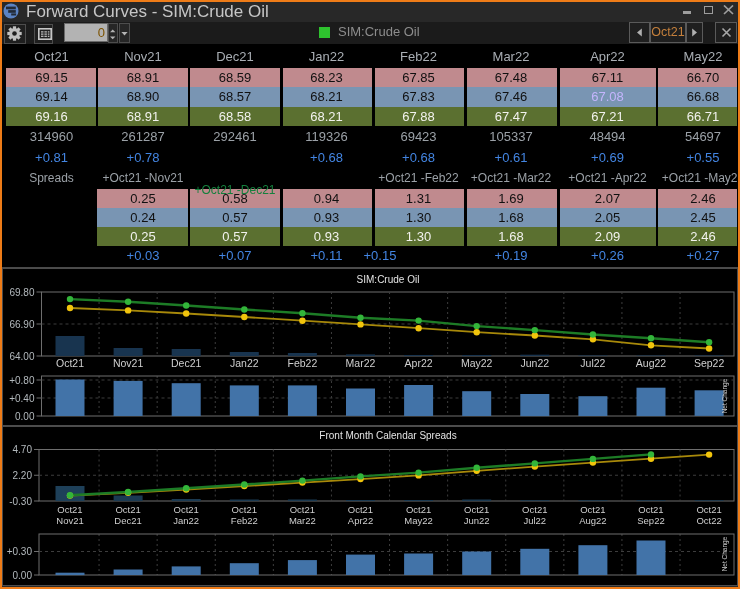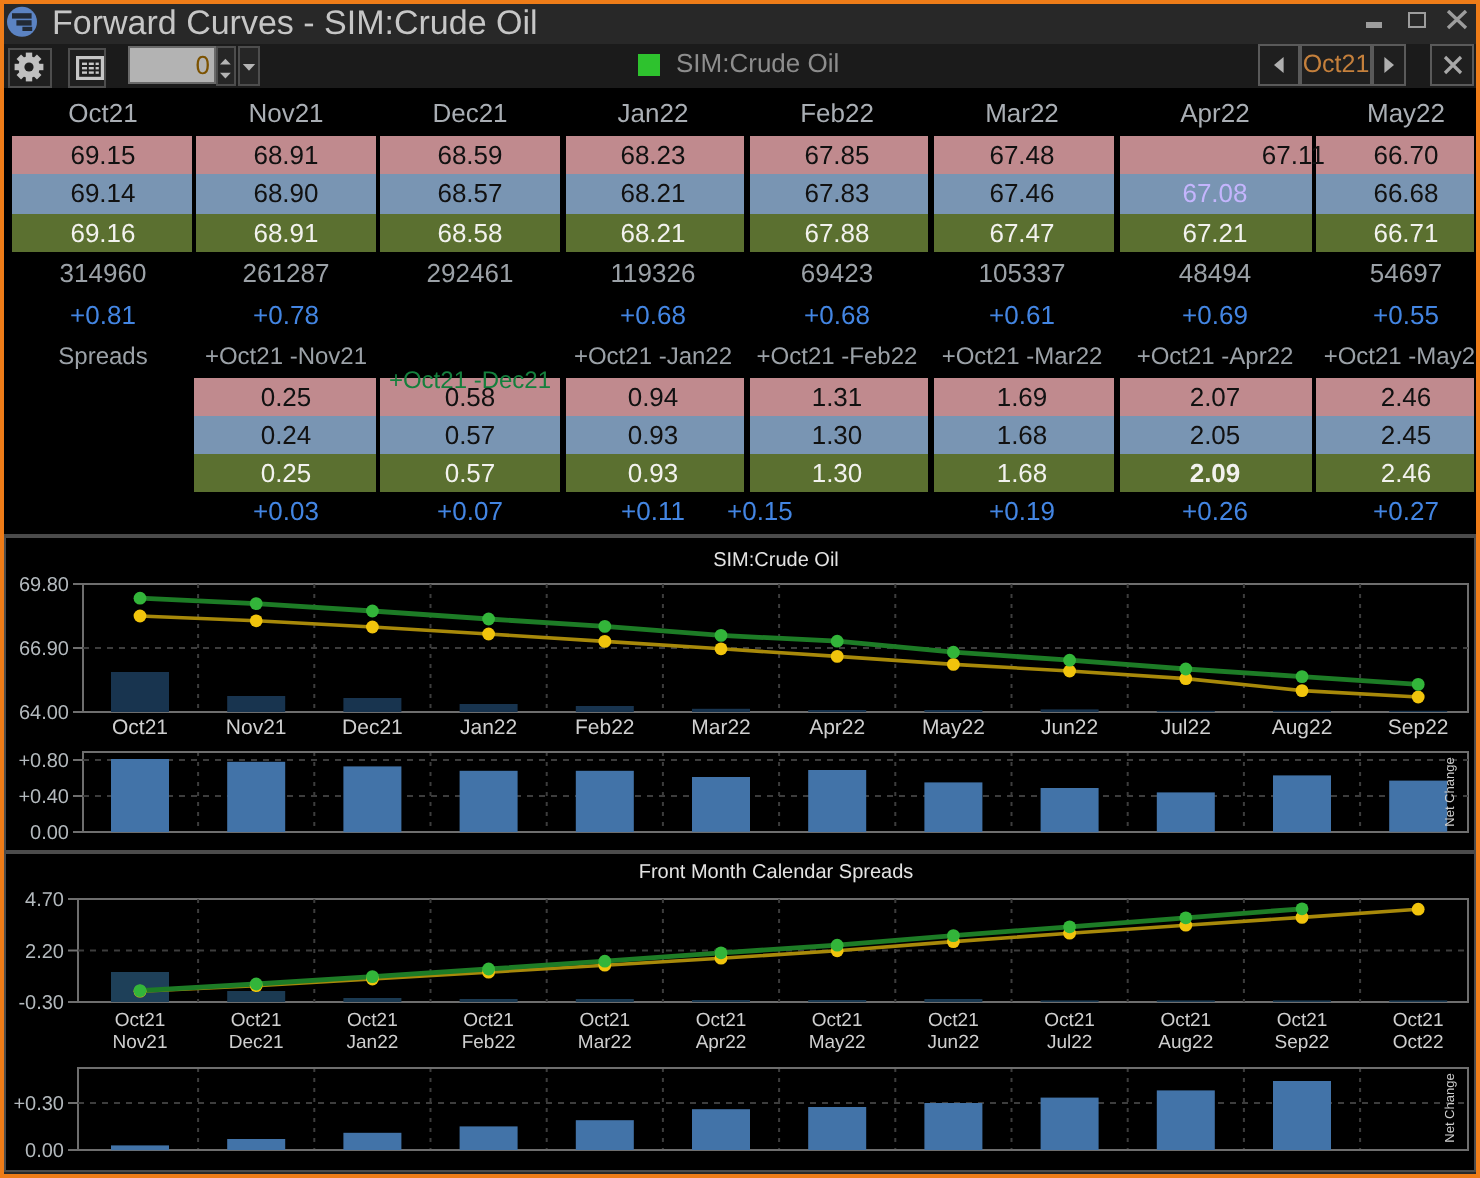--- a/index.html
+++ b/index.html
@@ -127,21 +127,21 @@
 <div style="position:absolute;left:363.5px;top:45px;width:110px;height:23px;line-height:23px;text-align:center;color:#a9aeb4;font-size:13px;font-weight:normal;">Feb22</div>
 <div style="position:absolute;left:456px;top:45px;width:110px;height:23px;line-height:23px;text-align:center;color:#a9aeb4;font-size:13px;font-weight:normal;">Mar22</div>
 <div style="position:absolute;left:552.5px;top:45px;width:110px;height:23px;line-height:23px;text-align:center;color:#a9aeb4;font-size:13px;font-weight:normal;">Apr22</div>
 <div style="position:absolute;left:648px;top:45px;width:110px;height:23px;line-height:23px;text-align:center;color:#a9aeb4;font-size:13px;font-weight:normal;">May22</div>
 <div style="position:absolute;left:-3.5px;top:68px;width:110px;height:19px;line-height:19px;text-align:center;color:#111;font-size:13px;font-weight:normal;">69.15</div>
 <div style="position:absolute;left:88px;top:68px;width:110px;height:19px;line-height:19px;text-align:center;color:#111;font-size:13px;font-weight:normal;">68.91</div>
 <div style="position:absolute;left:180px;top:68px;width:110px;height:19px;line-height:19px;text-align:center;color:#111;font-size:13px;font-weight:normal;">68.59</div>
 <div style="position:absolute;left:271.5px;top:68px;width:110px;height:19px;line-height:19px;text-align:center;color:#111;font-size:13px;font-weight:normal;">68.23</div>
 <div style="position:absolute;left:363.5px;top:68px;width:110px;height:19px;line-height:19px;text-align:center;color:#111;font-size:13px;font-weight:normal;">67.85</div>
 <div style="position:absolute;left:456px;top:68px;width:110px;height:29px;line-height:19px;text-align:center;color:#111;font-size:13px;font-weight:normal;">67.48</div>
-<div style="position:absolute;left:552.5px;top:68px;width:110px;height:19px;line-height:19px;text-align:right;color:#111;font-size:13px;font-weight:normal;">67.11</div>
+<div style="position:absolute;left:552.5px;top:68px;width:110px;height:19px;line-height:19px;text-align:center;color:#111;font-size:13px;font-weight:normal;">67.11</div>
 <div style="position:absolute;left:648px;top:68px;width:110px;height:19px;line-height:19px;text-align:center;color:#111;font-size:13px;font-weight:normal;">66.70</div>
 <div style="position:absolute;left:-3.5px;top:87px;width:110px;height:20px;line-height:20px;text-align:center;color:#111;font-size:13px;font-weight:normal;">69.14</div>
 <div style="position:absolute;left:88px;top:87px;width:110px;height:20px;line-height:20px;text-align:center;color:#111;font-size:13px;font-weight:normal;">68.90</div>
 <div style="position:absolute;left:180px;top:87px;width:110px;height:20px;line-height:20px;text-align:center;color:#111;font-size:13px;font-weight:normal;">68.57</div>
 <div style="position:absolute;left:271.5px;top:87px;width:110px;height:20px;line-height:20px;text-align:center;color:#111;font-size:13px;font-weight:normal;">68.21</div>
 <div style="position:absolute;left:363.5px;top:87px;width:110px;height:20px;line-height:20px;text-align:center;color:#111;font-size:13px;font-weight:normal;">67.83</div>
 <div style="position:absolute;left:456px;top:87px;width:110px;height:20px;line-height:20px;text-align:center;color:#111;font-size:13px;font-weight:normal;">67.46</div>
 <div style="position:absolute;left:552.5px;top:87px;width:110px;height:20px;line-height:20px;text-align:center;color:#c4b5fd;font-size:13px;font-weight:normal;">67.08</div>
 <div style="position:absolute;left:648px;top:87px;width:110px;height:20px;line-height:20px;text-align:center;color:#111;font-size:13px;font-weight:normal;">66.68</div>
 <div style="position:absolute;left:-3.5px;top:107px;width:110px;height:19px;line-height:19px;text-align:center;color:#f2f2ee;font-size:13px;font-weight:normal;">69.16</div>
@@ -163,21 +163,20 @@
 <div style="position:absolute;left:-3.5px;top:147px;width:110px;height:21px;line-height:21px;text-align:center;color:#4385e2;font-size:13px;font-weight:normal;">+0.81</div>
 <div style="position:absolute;left:88px;top:147px;width:110px;height:21px;line-height:21px;text-align:center;color:#4385e2;font-size:13px;font-weight:normal;">+0.78</div>
 <div style="position:absolute;left:271.5px;top:147px;width:110px;height:21px;line-height:21px;text-align:center;color:#4385e2;font-size:13px;font-weight:normal;">+0.68</div>
 <div style="position:absolute;left:363.5px;top:147px;width:110px;height:21px;line-height:21px;text-align:center;color:#4385e2;font-size:13px;font-weight:normal;">+0.68</div>
 <div style="position:absolute;left:456px;top:147px;width:110px;height:21px;line-height:21px;text-align:center;color:#4385e2;font-size:13px;font-weight:normal;">+0.61</div>
 <div style="position:absolute;left:552.5px;top:147px;width:110px;height:21px;line-height:21px;text-align:center;color:#4385e2;font-size:13px;font-weight:normal;">+0.69</div>
 <div style="position:absolute;left:648px;top:147px;width:110px;height:21px;line-height:21px;text-align:center;color:#4385e2;font-size:13px;font-weight:normal;">+0.55</div>
 <div style="position:absolute;left:-3.5px;top:168px;width:110px;height:21px;line-height:21px;text-align:center;color:#9ba1a7;font-size:12px;font-weight:normal;">Spreads</div>
 <div style="position:absolute;left:88px;top:168px;width:110px;height:21px;line-height:21px;text-align:center;color:#9ba1a7;font-size:12px;font-weight:normal;">+Oct21 -Nov21</div>
 <div style="position:absolute;left:180px;top:180px;width:110px;height:21px;line-height:21px;text-align:center;color:#15803d;font-size:12px;font-weight:normal;">+Oct21 -Dec21</div>
-<div style="position:absolute;left:271.5px;top:168px;width:110px;height:21px;line-height:21px;text-align:center;color:#9ba1a7;font-size:12px;font-weight:normal;">+Oct21 -Jan22</div>
 <div style="position:absolute;left:363.5px;top:168px;width:110px;height:21px;line-height:21px;text-align:center;color:#9ba1a7;font-size:12px;font-weight:normal;">+Oct21 -Feb22</div>
 <div style="position:absolute;left:456px;top:168px;width:110px;height:21px;line-height:21px;text-align:center;color:#9ba1a7;font-size:12px;font-weight:normal;">+Oct21 -Mar22</div>
 <div style="position:absolute;left:552.5px;top:168px;width:110px;height:21px;line-height:21px;text-align:center;color:#9ba1a7;font-size:12px;font-weight:normal;">+Oct21 -Apr22</div>
 <div style="position:absolute;left:648px;top:168px;width:110px;height:21px;line-height:21px;text-align:center;color:#9ba1a7;font-size:12px;font-weight:normal;">+Oct21 -May22</div>
 <div style="position:absolute;left:88px;top:189px;width:110px;height:19px;line-height:19px;text-align:center;color:#111;font-size:13px;font-weight:normal;">0.25</div>
 <div style="position:absolute;left:180px;top:189px;width:110px;height:19px;line-height:19px;text-align:center;color:#111;font-size:13px;font-weight:normal;">0.58</div>
 <div style="position:absolute;left:271.5px;top:189px;width:110px;height:19px;line-height:19px;text-align:center;color:#111;font-size:13px;font-weight:normal;">0.94</div>
 <div style="position:absolute;left:363.5px;top:189px;width:110px;height:19px;line-height:19px;text-align:center;color:#111;font-size:13px;font-weight:normal;">1.31</div>
 <div style="position:absolute;left:456px;top:189px;width:110px;height:19px;line-height:19px;text-align:center;color:#111;font-size:13px;font-weight:normal;">1.69</div>
 <div style="position:absolute;left:552.5px;top:189px;width:110px;height:19px;line-height:19px;text-align:center;color:#111;font-size:13px;font-weight:normal;">2.07</div>
@@ -187,21 +186,21 @@
 <div style="position:absolute;left:271.5px;top:208px;width:110px;height:19px;line-height:19px;text-align:center;color:#111;font-size:13px;font-weight:normal;">0.93</div>
 <div style="position:absolute;left:363.5px;top:208px;width:110px;height:19px;line-height:19px;text-align:center;color:#111;font-size:13px;font-weight:normal;">1.30</div>
 <div style="position:absolute;left:456px;top:208px;width:110px;height:19px;line-height:19px;text-align:center;color:#111;font-size:13px;font-weight:normal;">1.68</div>
 <div style="position:absolute;left:552.5px;top:208px;width:110px;height:19px;line-height:19px;text-align:center;color:#111;font-size:13px;font-weight:normal;">2.05</div>
 <div style="position:absolute;left:648px;top:208px;width:110px;height:19px;line-height:19px;text-align:center;color:#111;font-size:13px;font-weight:normal;">2.45</div>
 <div style="position:absolute;left:88px;top:227px;width:110px;height:19px;line-height:19px;text-align:center;color:#f2f2ee;font-size:13px;font-weight:normal;">0.25</div>
 <div style="position:absolute;left:180px;top:227px;width:110px;height:19px;line-height:19px;text-align:center;color:#f2f2ee;font-size:13px;font-weight:normal;">0.57</div>
 <div style="position:absolute;left:271.5px;top:227px;width:110px;height:19px;line-height:19px;text-align:center;color:#f2f2ee;font-size:13px;font-weight:normal;">0.93</div>
 <div style="position:absolute;left:363.5px;top:227px;width:110px;height:19px;line-height:19px;text-align:center;color:#f2f2ee;font-size:13px;font-weight:normal;">1.30</div>
 <div style="position:absolute;left:456px;top:227px;width:110px;height:19px;line-height:19px;text-align:center;color:#f2f2ee;font-size:13px;font-weight:normal;">1.68</div>
-<div style="position:absolute;left:552.5px;top:227px;width:110px;height:19px;line-height:19px;text-align:center;color:#f2f2ee;font-size:13px;font-weight:bold;">2.09</div>
+<div style="position:absolute;left:552.5px;top:227px;width:110px;height:19px;line-height:19px;text-align:center;color:#f2f2ee;font-size:13px;font-weight:normal;">2.09</div>
 <div style="position:absolute;left:648px;top:227px;width:110px;height:19px;line-height:19px;text-align:center;color:#f2f2ee;font-size:13px;font-weight:normal;">2.46</div>
 <div style="position:absolute;left:88px;top:246px;width:110px;height:20px;line-height:20px;text-align:center;color:#4385e2;font-size:13px;font-weight:normal;">+0.03</div>
 <div style="position:absolute;left:180px;top:246px;width:110px;height:20px;line-height:20px;text-align:center;color:#4385e2;font-size:13px;font-weight:normal;">+0.07</div>
 <div style="position:absolute;left:271.5px;top:246px;width:110px;height:20px;line-height:20px;text-align:center;color:#4385e2;font-size:13px;font-weight:normal;">+0.11</div>
 <div style="position:absolute;left:363.5px;top:246px;width:110px;height:20px;line-height:20px;text-align:left;color:#4385e2;font-size:13px;font-weight:normal;">+0.15</div>
 <div style="position:absolute;left:456px;top:246px;width:110px;height:20px;line-height:20px;text-align:center;color:#4385e2;font-size:13px;font-weight:normal;">+0.19</div>
 <div style="position:absolute;left:552.5px;top:246px;width:110px;height:20px;line-height:20px;text-align:center;color:#4385e2;font-size:13px;font-weight:normal;">+0.26</div>
 <div style="position:absolute;left:648px;top:246px;width:110px;height:20px;line-height:20px;text-align:center;color:#4385e2;font-size:13px;font-weight:normal;">+0.27</div>
 <div class="abs" style="left:2px;top:267px;width:736px;height:1px;background:#4a4a4a;"></div>
 <svg style="position:absolute;left:2px;top:268px;" width="736" height="158">

